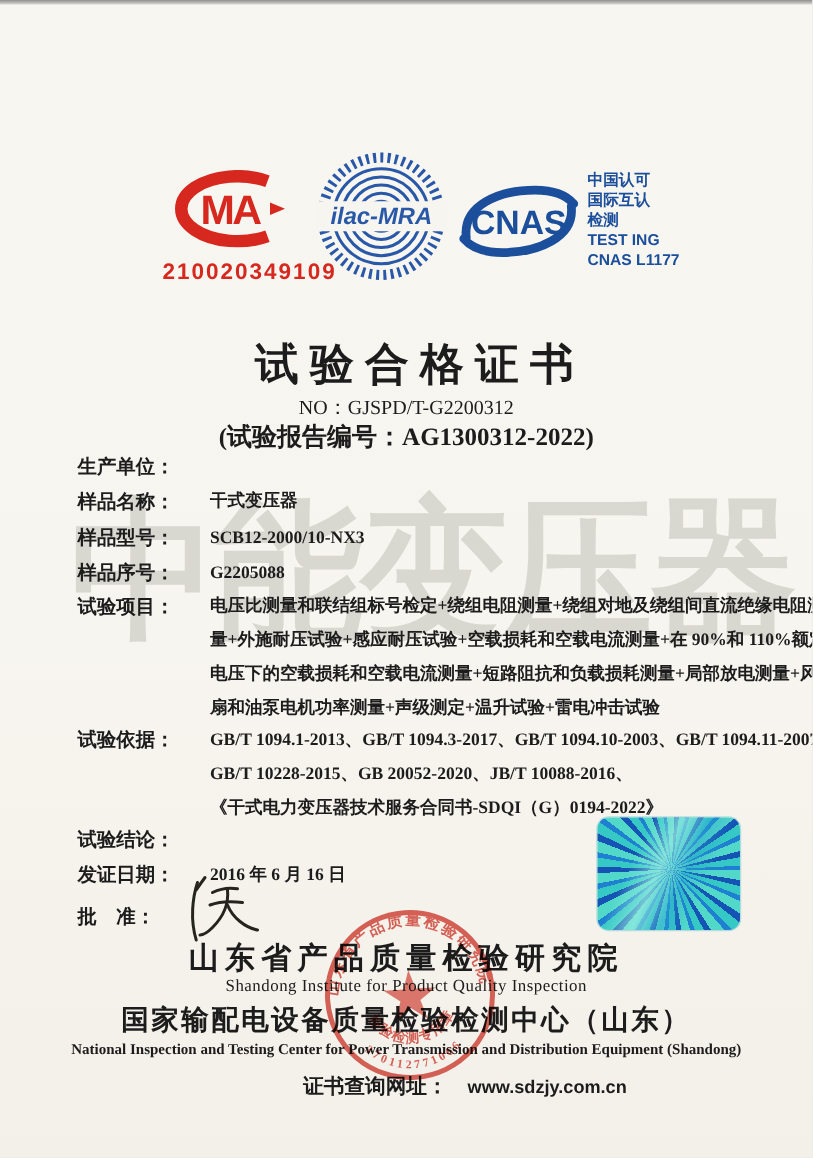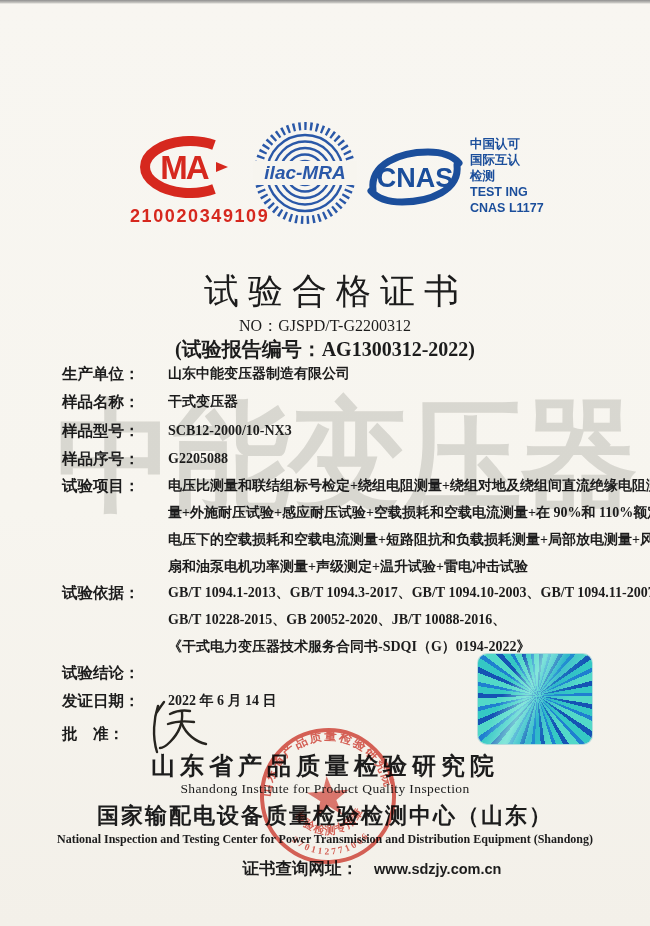--- a/index.html
+++ b/index.html
@@ -20,21 +20,21 @@
   .cnas-text{position:absolute;left:470px;top:136px;color:#1b4e9b;
     font-family:"Liberation Sans",sans-serif;font-weight:700;font-size:12.5px;line-height:16px;}
 
   
   .watermark{position:absolute;left:56px;top:378px;font-size:118px;font-weight:700;
     color:rgba(110,108,100,0.22);letter-spacing:-2px;white-space:nowrap;z-index:1;
     transform:scaleY(1.04);}
 
   
   .title{position:absolute;top:268px;left:0;right:0;text-align:center;
-    font-size:35px;font-weight:400;letter-spacing:9px;padding-left:22px;z-index:2;}
+    font-size:35px;font-weight:700;letter-spacing:9px;padding-left:22px;z-index:2;}
   .cert-no{position:absolute;top:316px;left:0;right:0;text-align:center;
     font-size:16px;font-weight:400;z-index:2;}
   .report-no{position:absolute;top:336px;left:0;right:0;text-align:center;
     font-size:20px;font-weight:700;z-index:2;}
 
   
   .row{position:absolute;left:62px;display:flex;align-items:flex-start;z-index:2;gap:22px;}
   .lbl{flex:0 0 84px;font-weight:700;font-size:15.5px;line-height:27px;white-space:pre;}
   .val{white-space:pre;font-size:14px;font-weight:600;line-height:27px;}
   .r0{top:360px}.r1{top:388px}.r2{top:417px}.r3{top:445px}
@@ -115,21 +115,20 @@
   </div>
 
   <div class="watermark">中能变压器</div>
 
   <div class="title">试验合格证书</div>
   <div class="cert-no">NO：GJSPD/T-G2200312</div>
   <div class="report-no">(试验报告编号：AG1300312-2022)</div>
 
   <div class="row r0">
     <span class="lbl">生产单位：</span>
-    <span class="val">山东中能变压器制造有限公司</span>
   </div>
   <div class="row r1">
     <span class="lbl">样品名称：</span>
     <span class="val">干式变压器</span>
   </div>
   <div class="row r2">
     <span class="lbl">样品型号：</span>
     <span class="val">SCB12-2000/10-NX3</span>
   </div>
   <div class="row r3">
@@ -147,21 +146,21 @@
     <span class="lbl">试验依据：</span>
     <span class="val">GB/T 1094.1-2013、GB/T 1094.3-2017、GB/T 1094.10-2003、GB/T 1094.11-2007、
 GB/T 10228-2015、GB 20052-2020、JB/T 10088-2016、
 《干式电力变压器技术服务合同书-SDQI（G）0194-2022》</span>
   </div>
   <div class="row r6">
     <span class="lbl">试验结论：</span>
   </div>
   <div class="row r7">
     <span class="lbl">发证日期：</span>
-    <span class="val">2022 年 6 月 14 日</span>
+    <span class="val">2016 年 6 月 16 日</span>
   </div>
   <div class="row r8">
     <span class="lbl">批　准：</span>
     <span class="val"></span>
   </div>
 
   <svg class="signature" width="90" height="64" viewBox="0 0 90 64">
     <g fill="none" stroke="#26241f" stroke-width="2.4" stroke-linecap="round">
       <path d="M18 10 C14 22 12 40 17 56"></path>
       <path d="M24 6 C21 10 19 13 17 16"></path>

